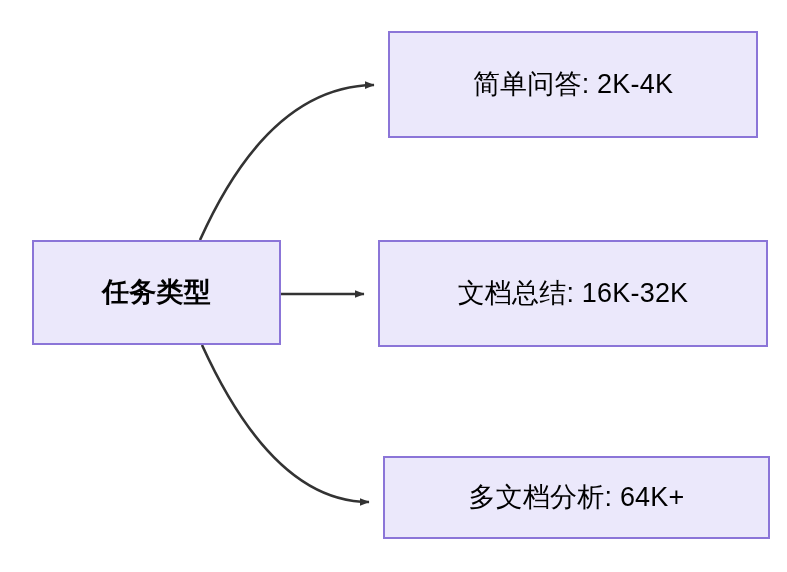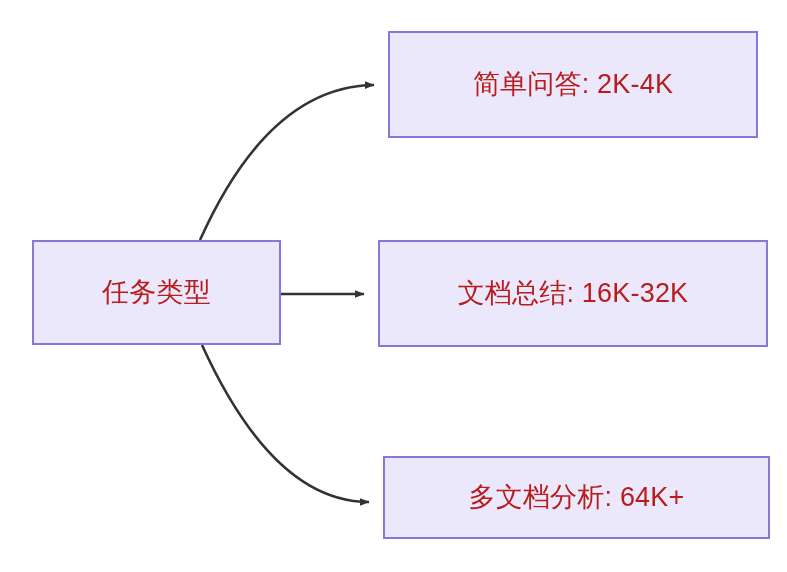--- a/index.html
+++ b/index.html
@@ -29,30 +29,31 @@
     position: absolute;
     box-sizing: border-box;
     background: #ebe8fb;
     border: 2px solid #8b75d8;
     display: flex;
     align-items: center;
     justify-content: center;
   }
   .node-label {
     font-size: 27px;
-    color: #b91c1c;
+    color: #000000;
     letter-spacing: 0.2px;
     white-space: nowrap;
     line-height: 1.1;
   }
   #node-root {
     left: 32px;
     top: 240px;
     width: 249px;
     height: 105px;
+    font-weight: bold;
   }
   #node-simple-qa {
     left: 388px;
     top: 31px;
     width: 370px;
     height: 107px;
   }
   #node-doc-summary {
     left: 378px;
     top: 240px;

